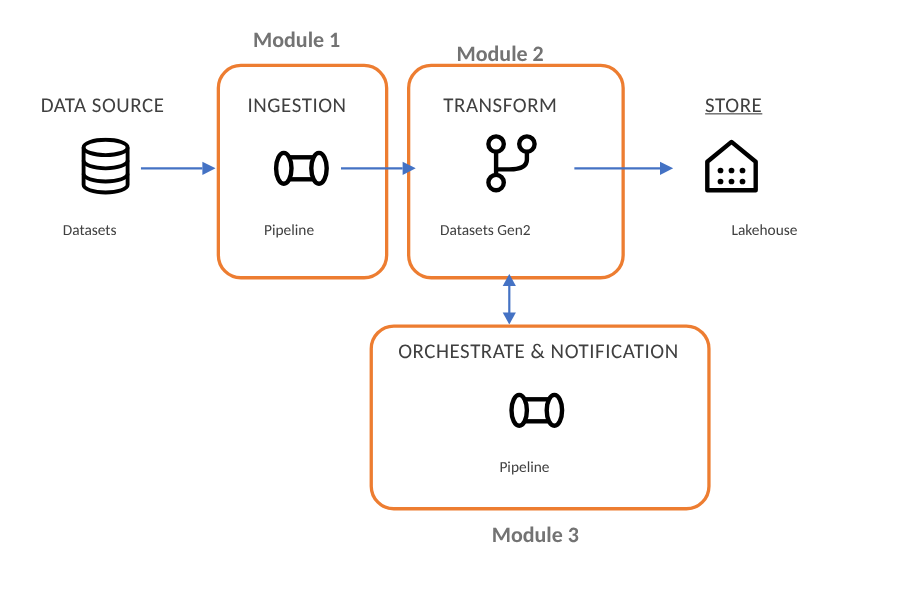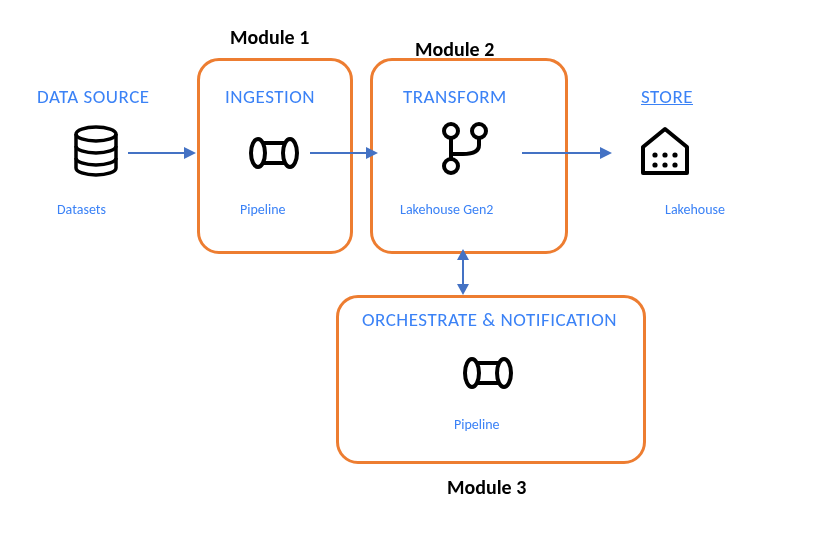--- a/index.html
+++ b/index.html
@@ -4,22 +4,22 @@
 <style>
   body {
     margin: 0;
     padding: 0;
     width: 822px;
     height: 539px;
     font-family: Calibri, Arial, sans-serif;
     position: relative;
     background: #fff;
   }
-  .blue-text { color: #3b82f6; }
-  .orange-text { color: #000000; font-weight: bold; }
+  .blue-text { color: #404040; }
+  .orange-text { color: #737373; font-weight: bold; }
   .stage-header { font-size: 19px; letter-spacing: 0.5px; }
   .stage-label { font-size: 14px; }
   .module-label { font-size: 20px; }
   .module-box {
     position: absolute;
     border: 3px solid #ED7D31;
     border-radius: 22px;
     background: transparent;
   }
   .icon-wrap {
@@ -82,21 +82,21 @@
     <circle cx="28" cy="30" r="2.6" fill="#000"></circle>
     <circle cx="38" cy="30" r="2.6" fill="#000"></circle>
     <circle cx="18" cy="40" r="2.6" fill="#000"></circle>
     <circle cx="28" cy="40" r="2.6" fill="#000"></circle>
     <circle cx="38" cy="40" r="2.6" fill="#000"></circle>
   </svg>
 </div>
 
 <div class="blue-text stage-label" style="position:absolute; left:57px; top:201px;">Datasets</div>
 <div class="blue-text stage-label" style="position:absolute; left:240px; top:201px;">Pipeline</div>
-<div class="blue-text stage-label" style="position:absolute; left:400px; top:201px;">Lakehouse Gen2</div>
+<div class="blue-text stage-label" style="position:absolute; left:400px; top:201px;">Datasets Gen2</div>
 <div class="blue-text stage-label" style="position:absolute; left:621px; top:201px;margin-left:44px;">Lakehouse</div>
 
 <svg class="arrow" style="position:absolute; left:128px; top:146px;" width="68" height="14">
   <line x1="0" y1="7" x2="56" y2="7"></line>
   <polygon points="56,1 68,7 56,13"></polygon>
 </svg>
 <svg class="arrow" style="position:absolute; left:310px; top:146px;" width="68" height="14">
   <line x1="0" y1="7" x2="56" y2="7"></line>
   <polygon points="56,1 68,7 56,13"></polygon>
 </svg>

